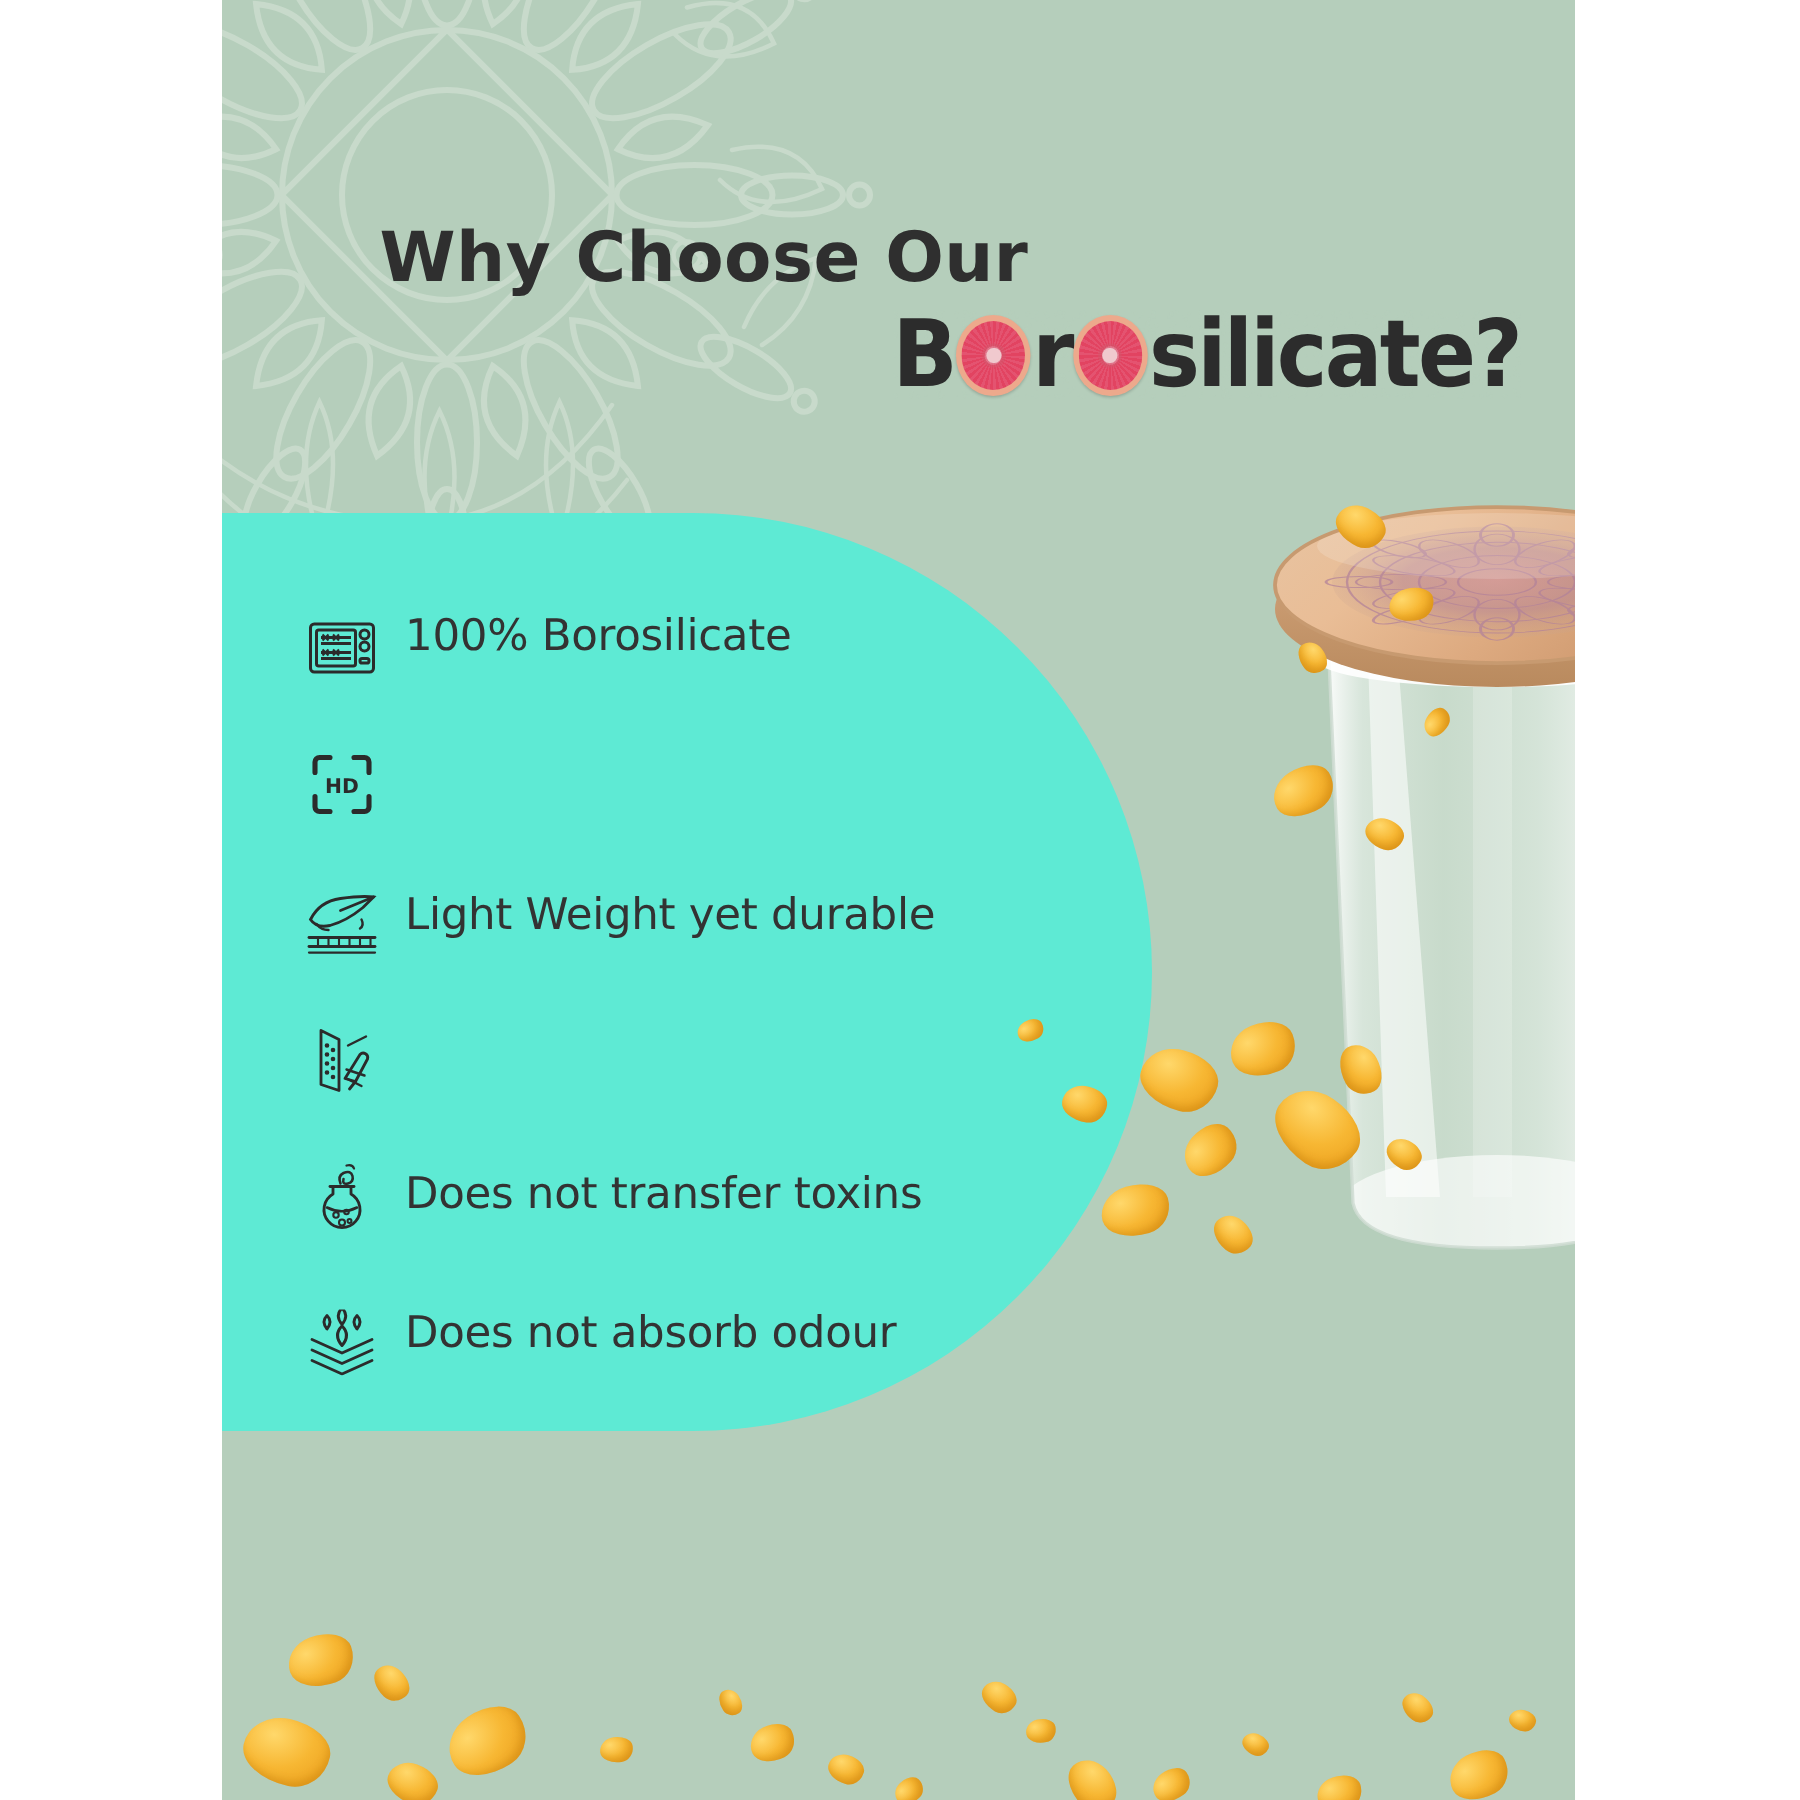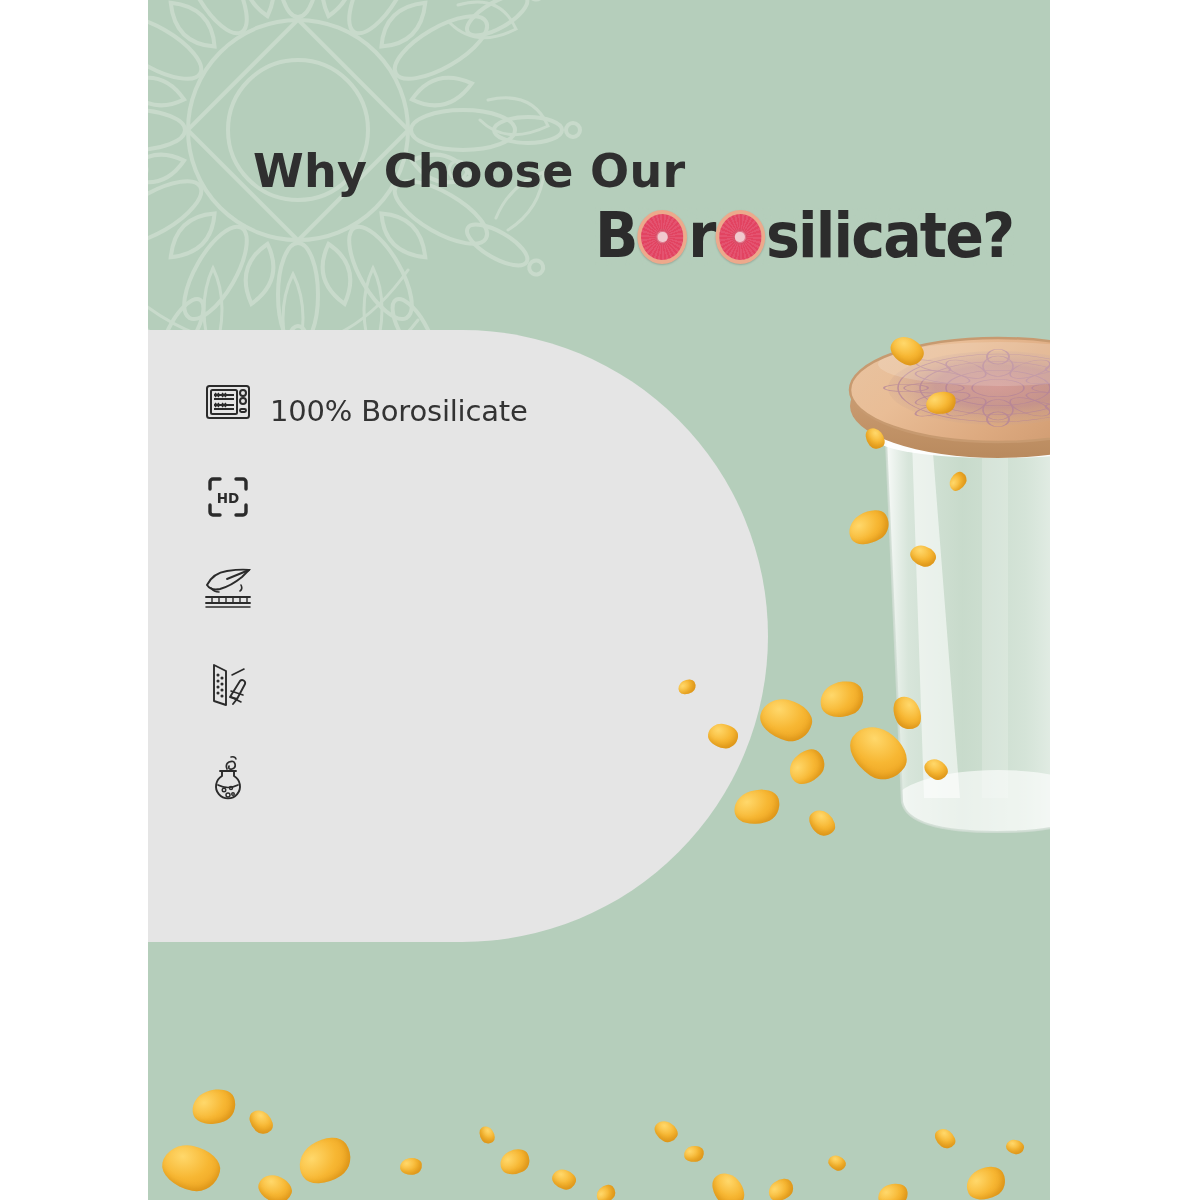--- a/index.html
+++ b/index.html
@@ -128,24 +128,24 @@
     left: 40%; top: 40%; width: 20%; height: 20%;
     border-radius: 50%;
     background: #f0c9ce;
     box-shadow: 0 0 0 3px rgba(212,86,107,0.55);
   }
 
   
   .feature-card {
     position: absolute;
     left: 148px;
-    top: 330px;
+    top: 342px;
     width: 620px;
     height: 612px;
-    background: #e5e5e5;
+    background: #5eead4;
     border-radius: 0 310px 310px 0;
     z-index: 4;
   }
   .feature-list {
     position: absolute;
     left: 48px;
     top: 34px;
     width: 520px;
     margin: 0;
     padding: 0;
@@ -154,21 +154,21 @@
   .feature-row {
     display: flex;
     align-items: center;
     height: 93px;
   }
   .feature-icon {
     flex: 0 0 64px;
     width: 64px;
     height: 58px;
     display: flex;
-    align-items: flex-start;
+    align-items: flex-end;
     justify-content: center;
   }
   .feature-icon svg { display: block; }
   .feature-label {
     font-family: "DejaVu Sans", sans-serif;
     font-size: 29px;
     font-weight: 400;
     color: #333333;
     letter-spacing: -0.2px;
     white-space: nowrap;
@@ -577,20 +577,21 @@
               <line x1="9" y1="29" x2="9" y2="35"></line>
               <line x1="16" y1="29" x2="16" y2="35"></line>
               <line x1="23" y1="29" x2="23" y2="35"></line>
               <line x1="30" y1="29" x2="30" y2="35"></line>
               <line x1="37" y1="29" x2="37" y2="35"></line>
               <line x1="44" y1="29" x2="44" y2="35"></line>
             </g>
             <line x1="3" y1="39" x2="47" y2="39" stroke-width="1.5"></line>
           </svg>
         </span>
+        <span class="feature-label">Light Weight yet durable</span>
       </li>
 
       <li class="feature-row">
         <span class="feature-icon">
           <svg width="44" height="48" viewBox="0 0 44 48" fill="none" stroke="#2b2b2b" stroke-width="1.9" stroke-linecap="round" stroke-linejoin="round">
             <path d="M8,4 L20,10 L20,44 L8,40 z"></path>
             <g stroke-width="1.3" fill="#2b2b2b">
               <circle cx="12" cy="14" r="0.9"></circle>
                 <circle cx="12" cy="20" r="0.9"></circle>
               <circle cx="12" cy="26" r="0.9"></circle>
@@ -620,19 +621,34 @@
             <g stroke-width="1.4" fill="none">
               <circle cx="15" cy="36" r="1.8"></circle>
               <circle cx="22" cy="34" r="1.5"></circle>
               <circle cx="19" cy="41" r="2"></circle>
               <circle cx="24" cy="40" r="1.3"></circle>
             </g>
             <path d="M18,15 q-2,-5 2,-7 q5,-2 6,2 q1,4 -3,5 q-4,1 -3,-3" stroke-width="1.7"></path>
             <path d="M22,3 q4,-1 5,2" stroke-width="1.5"></path>
           </svg>
         </span>
+        <span class="feature-label">Does not transfer toxins</span>
       </li>
 
+      <li class="feature-row">
+        <span class="feature-icon">
+          <svg width="48" height="44" viewBox="0 0 48 44" fill="none" stroke="#2b2b2b" stroke-width="1.9" stroke-linecap="round" stroke-linejoin="round">
+            <path d="M14,13 q-4,-5 0,-9 q4,4 0,9z"></path>
+            <path d="M24,10 q-5,-6 0,-11 q5,5 0,11z"></path>
+            <path d="M34,13 q-4,-5 0,-9 q4,4 0,9z"></path>
+            <path d="M24,24 q-6,-7 0,-13 q6,6 0,13z" stroke-width="2"></path>
+            <path d="M4,20 L24,29 L44,20"></path>
+            <path d="M4,27 L24,36 L44,27"></path>
+            <path d="M4,34 L24,43 L44,34"></path>
+          </svg>
+        </span>
+        <span class="feature-label">Does not absorb odour</span>
+      </li>
 
     </ul>
   </div>
 
 </div>
 
 </body></html>

